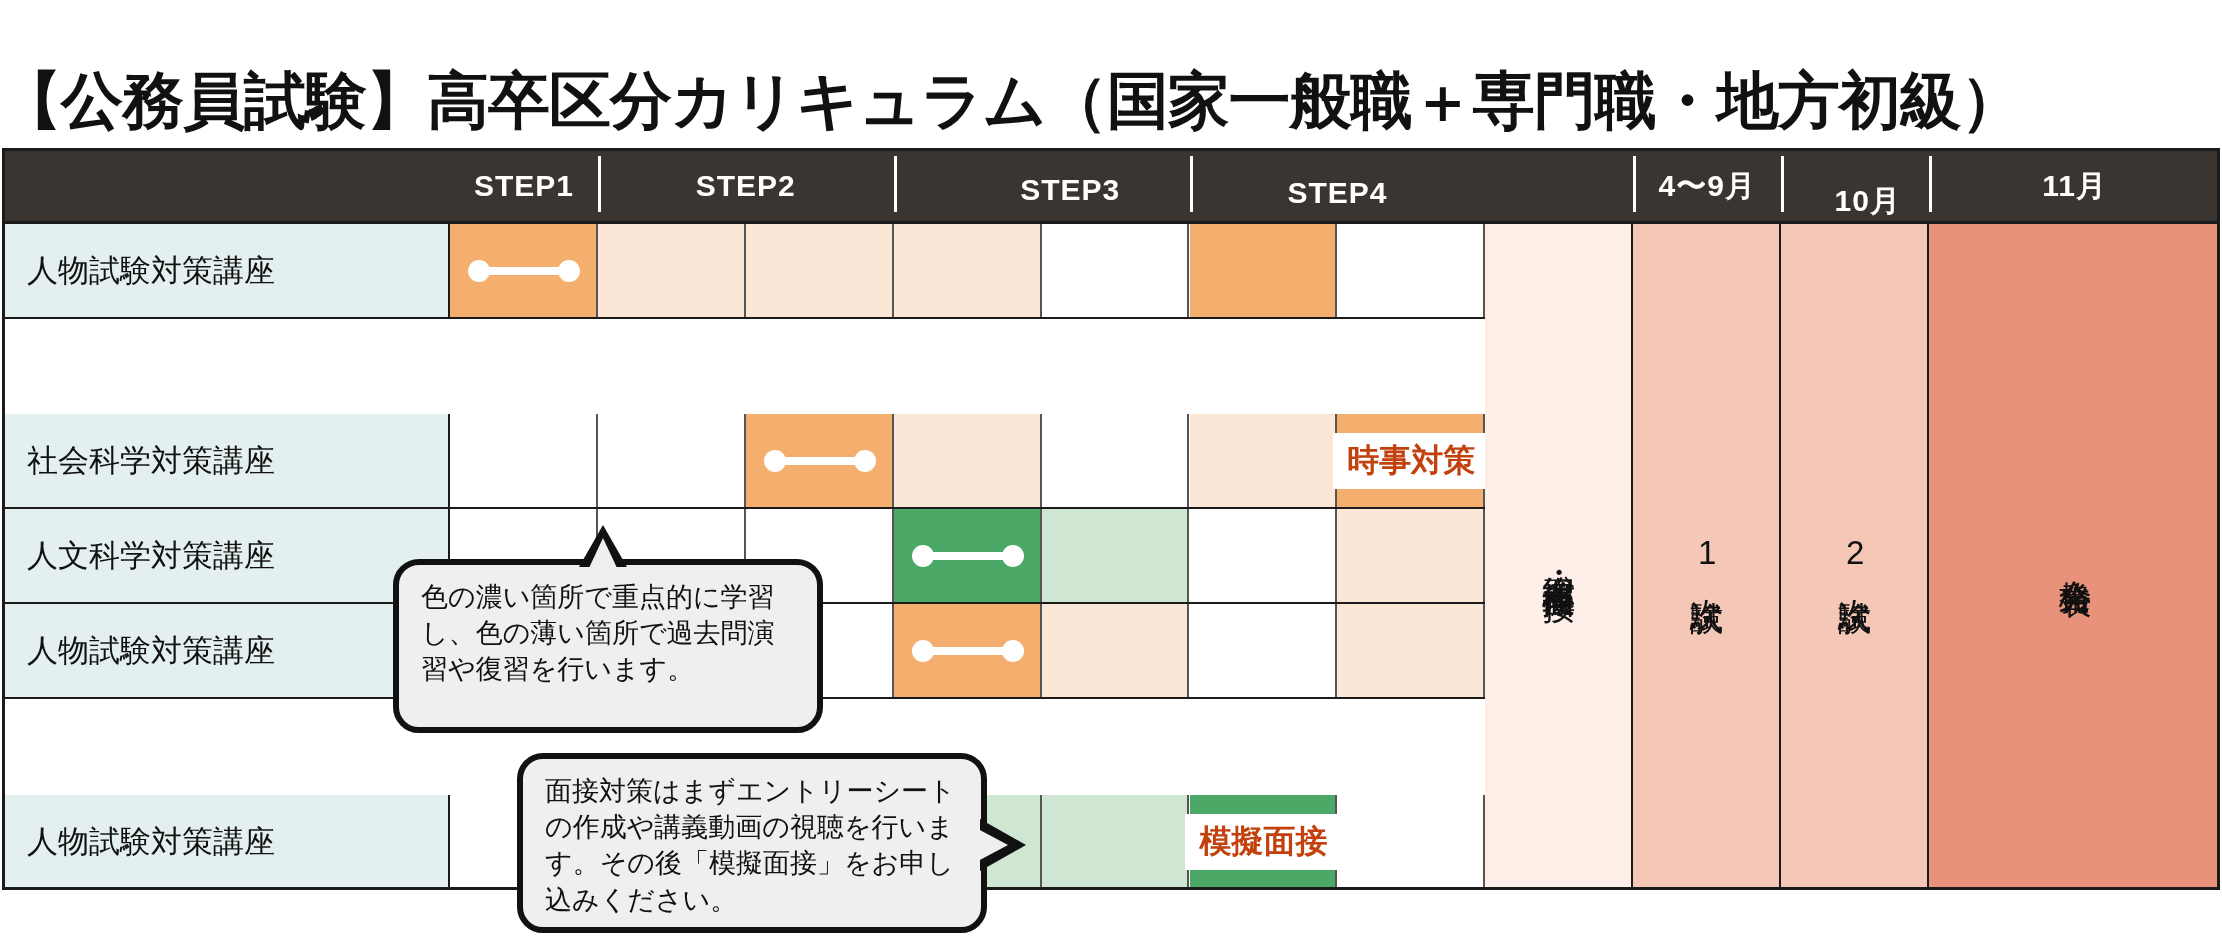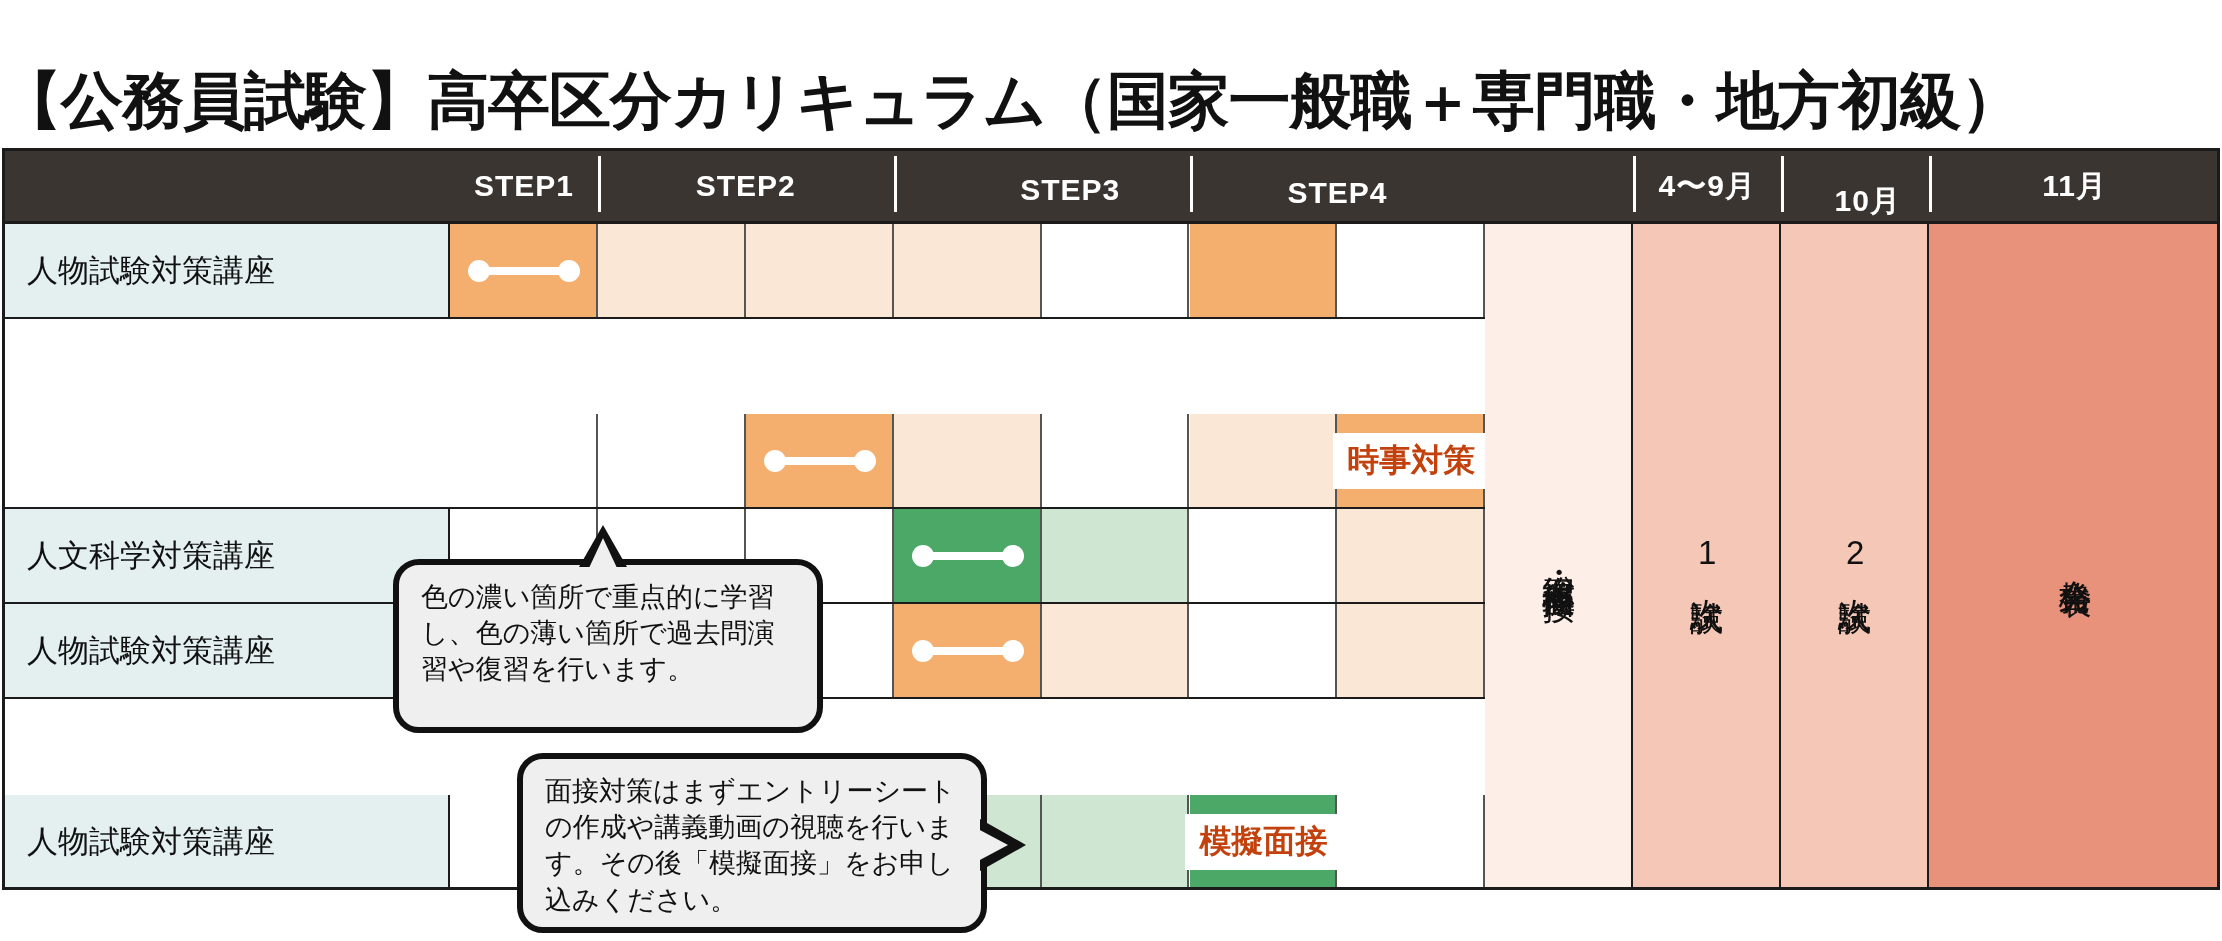--- a/index.html
+++ b/index.html
@@ -135,20 +135,21 @@
         <div class="cell" style="left: 448px; width: 147.9px; background: rgb(244, 174, 110);"></div>
         <div class="cell" style="left: 595.9px; width: 147.9px; background: rgb(251, 231, 213);"></div>
         <div class="cell" style="left: 743.8px; width: 147.9px; background: rgb(251, 231, 213);"></div>
         <div class="cell" style="left: 891.7px; width: 147.9px; background: rgb(251, 231, 213);"></div>
         <div class="cell" style="left: 1039.6px; width: 147.9px; background: rgb(255, 255, 255);"></div>
         <div class="cell" style="left: 1187.5px; width: 147.9px; background: rgb(244, 174, 110);"></div>
         <div class="cell" style="left: 1335.4px; width: 147.9px; background: rgb(255, 255, 255);"></div>
         <div class="bar" style="left: 470px; width: 103.9px;"></div>
       </div>
       <div class="row" style="top: 190.2px;">
+        <div class="rowlabel">社会科学対策講座</div>
         <div class="cell" style="left: 448px; width: 147.9px; background: rgb(255, 255, 255);"></div>
         <div class="cell" style="left: 595.9px; width: 147.9px; background: rgb(255, 255, 255);"></div>
         <div class="cell" style="left: 743.8px; width: 147.9px; background: rgb(244, 174, 110);"></div>
         <div class="cell" style="left: 891.7px; width: 147.9px; background: rgb(251, 231, 213);"></div>
         <div class="cell" style="left: 1039.6px; width: 147.9px; background: rgb(255, 255, 255);"></div>
         <div class="cell" style="left: 1187.5px; width: 147.9px; background: rgb(251, 231, 213);"></div>
         <div class="cell" style="left: 1335.4px; width: 147.9px; background: rgb(244, 174, 110);"></div>
         <div class="bar" style="left: 765.8px; width: 103.9px;"></div>
         <div class="celltag" style="left: 1409.35px;">時事対策</div>
       </div>

